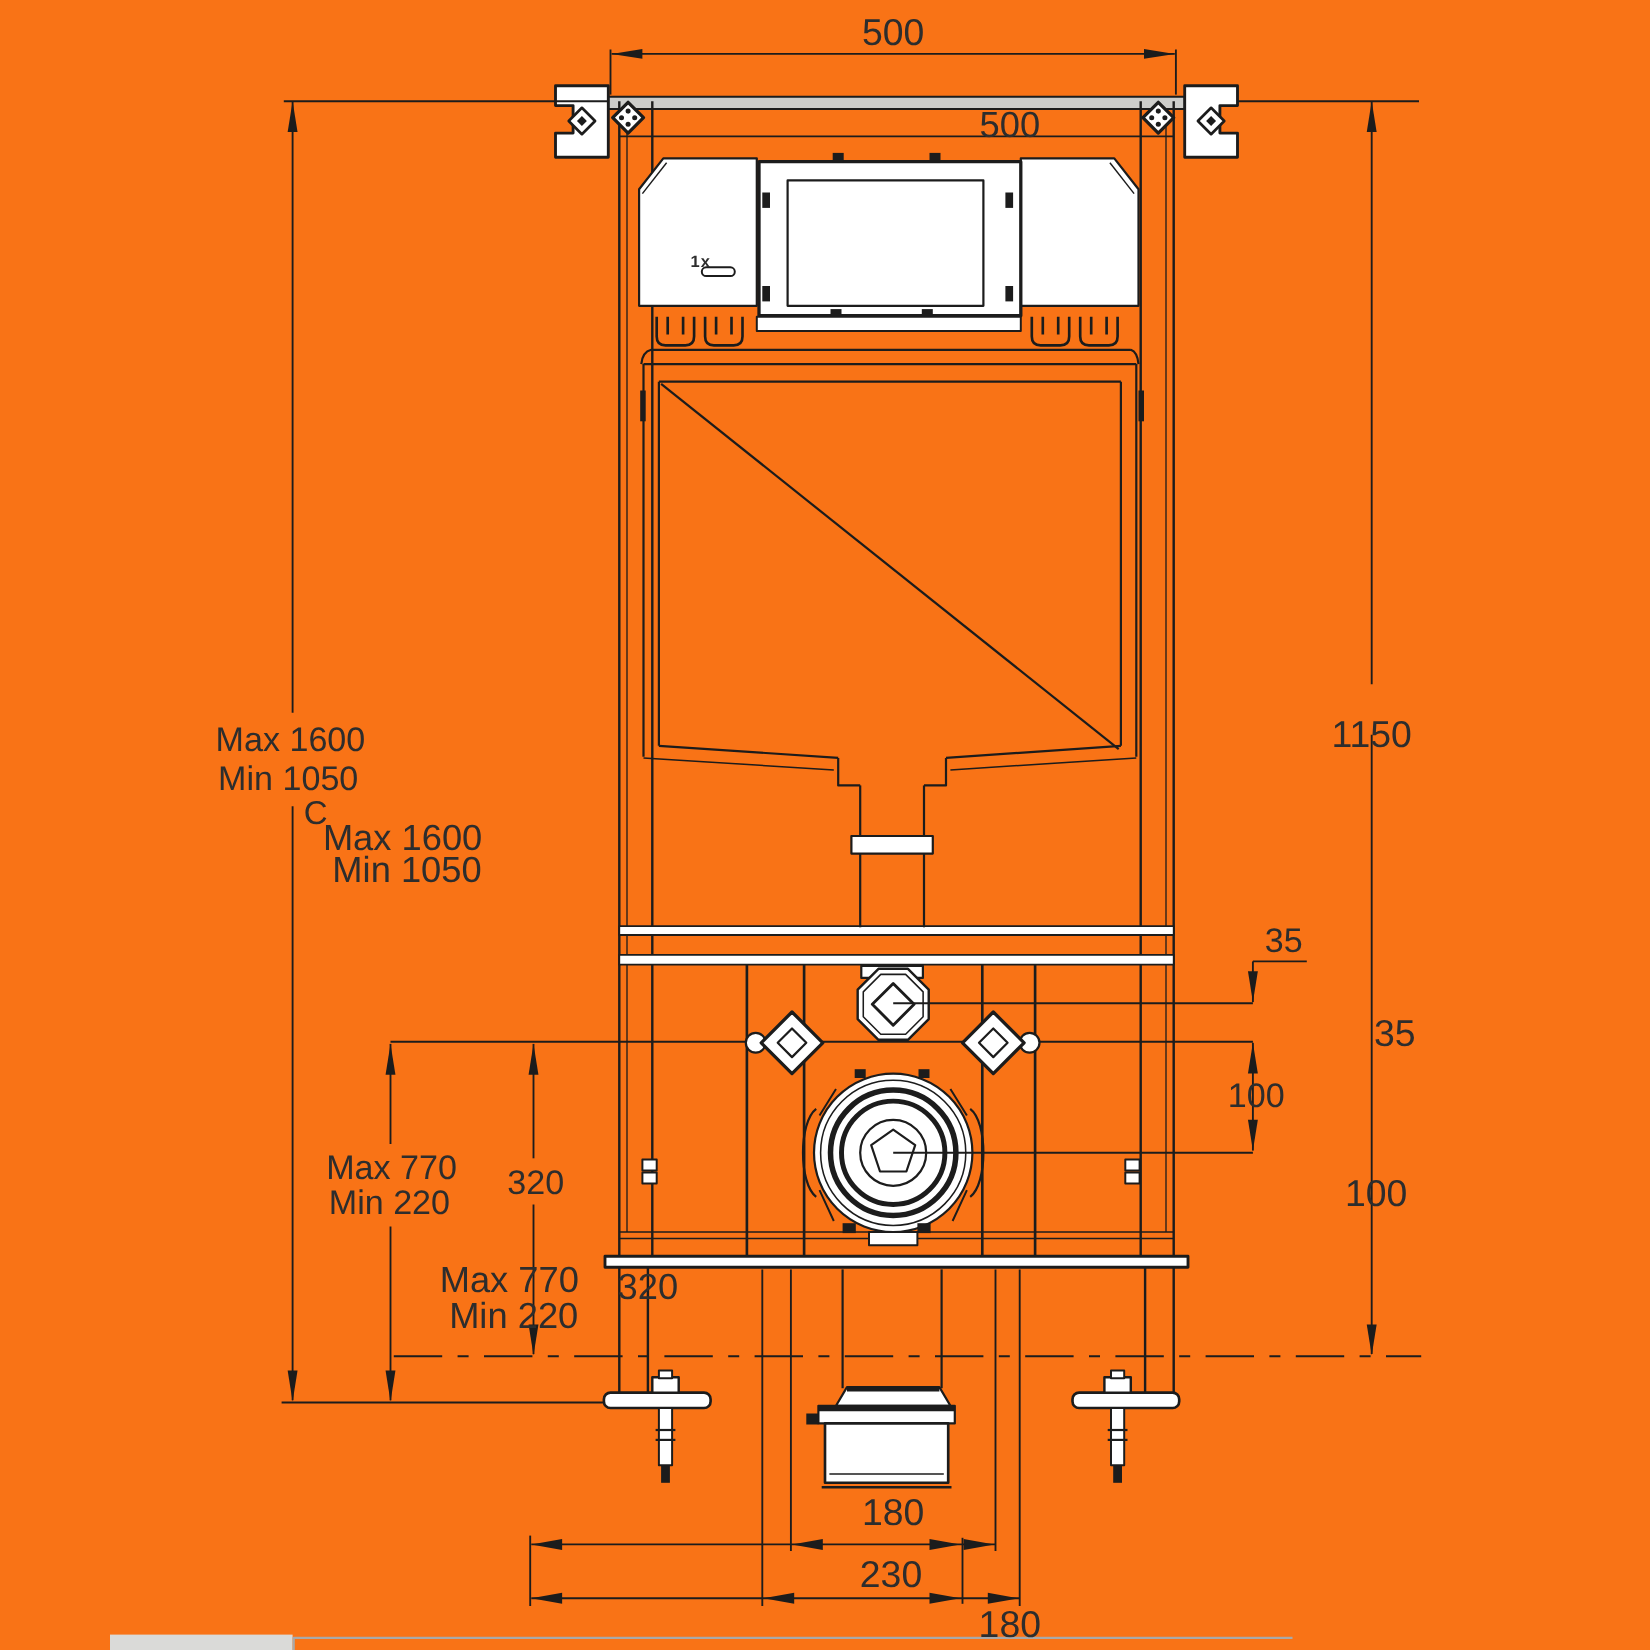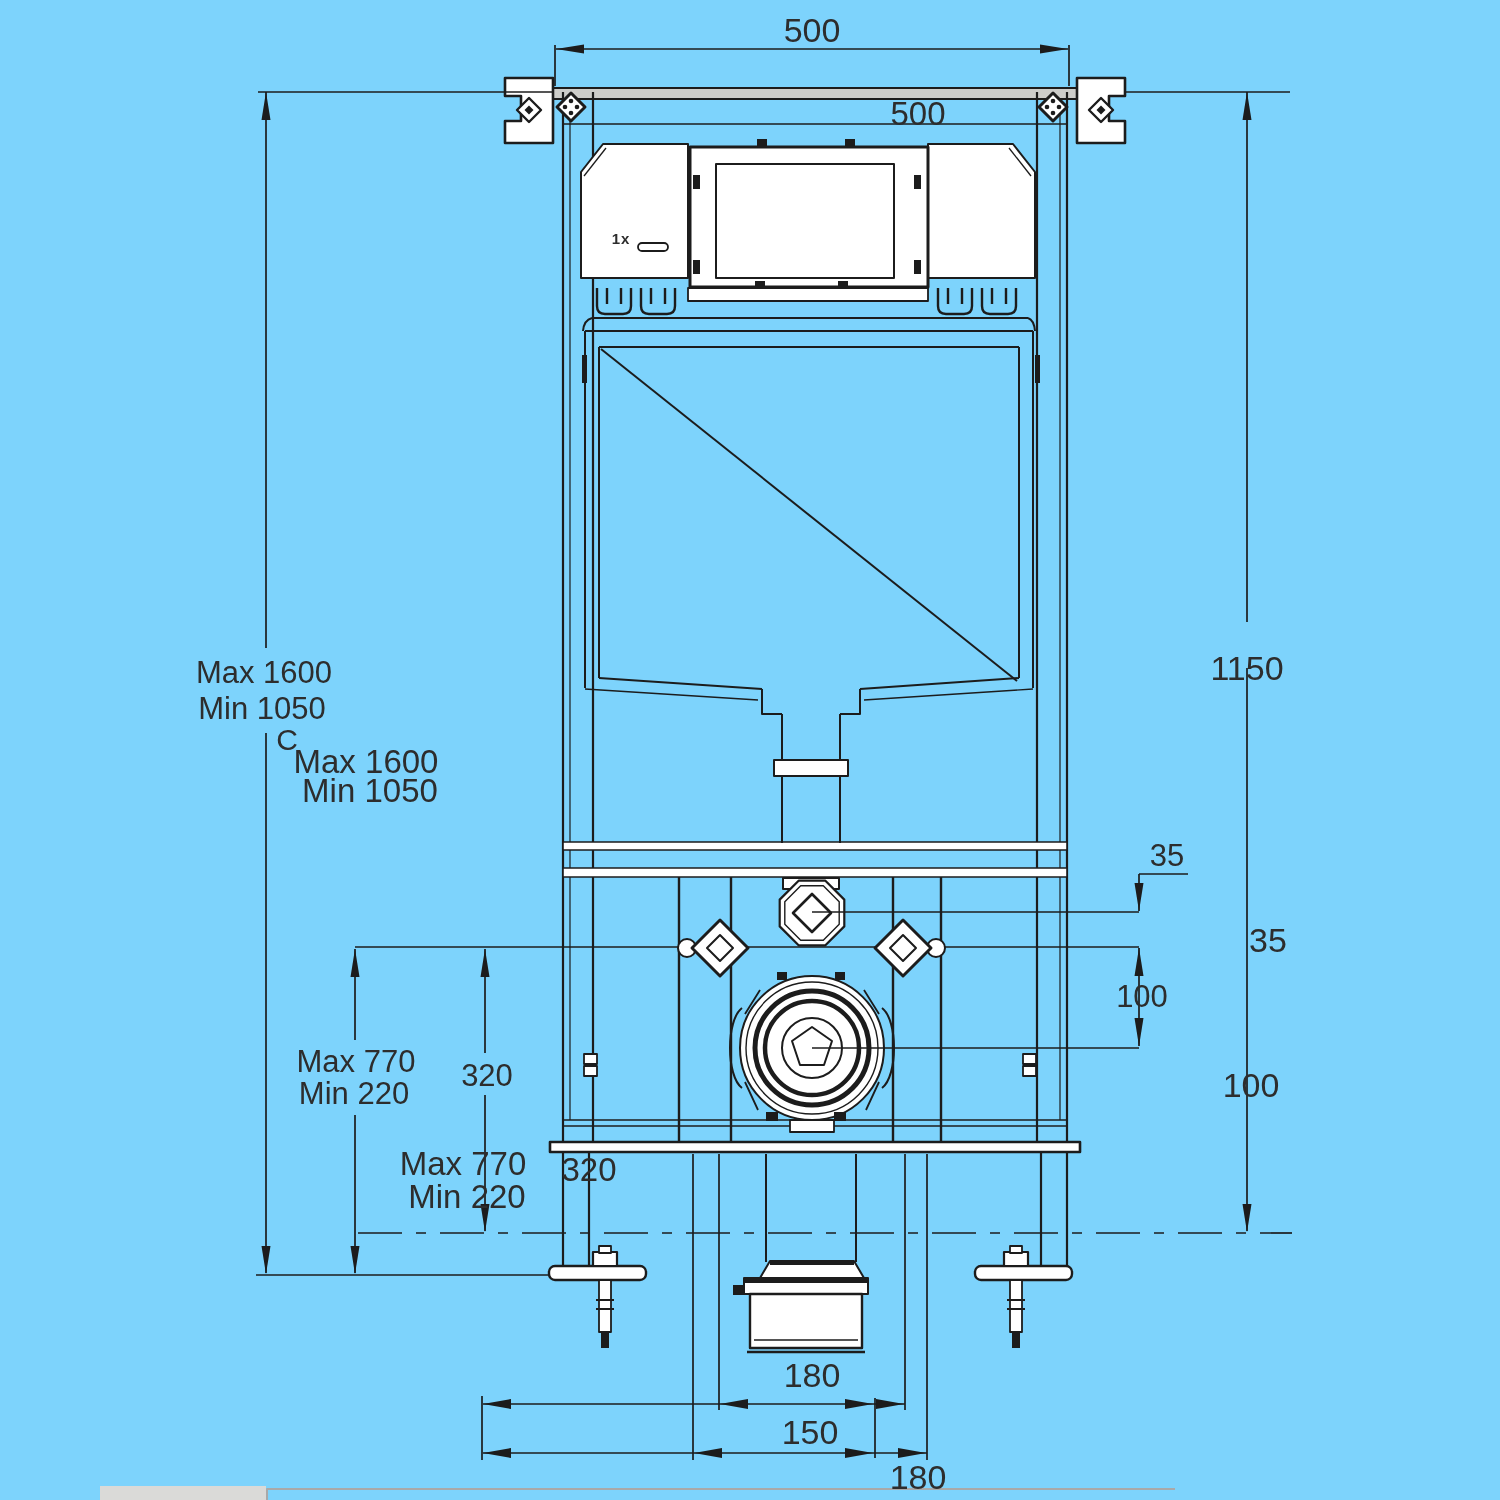--- a/index.html
+++ b/index.html
@@ -1,25 +1,25 @@
 <!DOCTYPE html>
 <html><head>
 <meta charset="utf-8">
 <style>
   html,body{margin:0;padding:0;background:#ffffff;}
-  .canvas{position:relative;width:1500px;height:1500px;background:#7dd3fc;overflow:hidden;
+  .canvas{position:relative;width:1500px;height:1500px;background:#f97316;overflow:hidden;
           font-family:"Liberation Sans", sans-serif;}
   .canvas svg{position:absolute;left:0;top:0;}
   .lbl{position:absolute;transform:translate(-50%,-50%);color:#2d2d2d;white-space:nowrap;
        font-family:"Liberation Sans", sans-serif;line-height:1;}
   .s34{font-size:34px;}
   .s33{font-size:33px;}
   .s31{font-size:31px;}
   .s30{font-size:30px;}
-  .s15{font-size:15px;font-weight:bold;letter-spacing:1px;}
+  .s15{font-size:15px;font-weight:bold;letter-spacing:1px;margin-left:16px;}
 </style>
 </head>
 <body>
 
 <div class="canvas">
 
 <svg width="1500" height="1500" viewBox="0 0 1500 1500" fill="none" stroke="#1c1c1c" stroke-linejoin="round">
 
   <g>
     <line x1="355" y1="947" x2="1139" y2="947" stroke-width="1.7"></line>
@@ -273,17 +273,17 @@
 
   <div class="lbl s31" style="left:356px;top:1061px">Max 770</div>
   <div class="lbl s31" style="left:354px;top:1093px">Min 220</div>
   <div class="lbl s33" style="left:463px;top:1163px">Max 770</div>
   <div class="lbl s33" style="left:467px;top:1196px">Min 220</div>
 
   <div class="lbl s31" style="left:487px;top:1075px">320</div>
   <div class="lbl s33" style="left:589px;top:1169px">320</div>
 
   <div class="lbl s34" style="left:812px;top:1375px">180</div>
-  <div class="lbl s34" style="left:810px;top:1432px">150</div>
+  <div class="lbl s34" style="left:810px;top:1432px">230</div>
   <div class="lbl s34" style="left:918px;top:1477px">180</div>
 
   <div class="lbl s15" style="left:621px;top:238px">1x</div>
 </div>
 
 </body></html>

